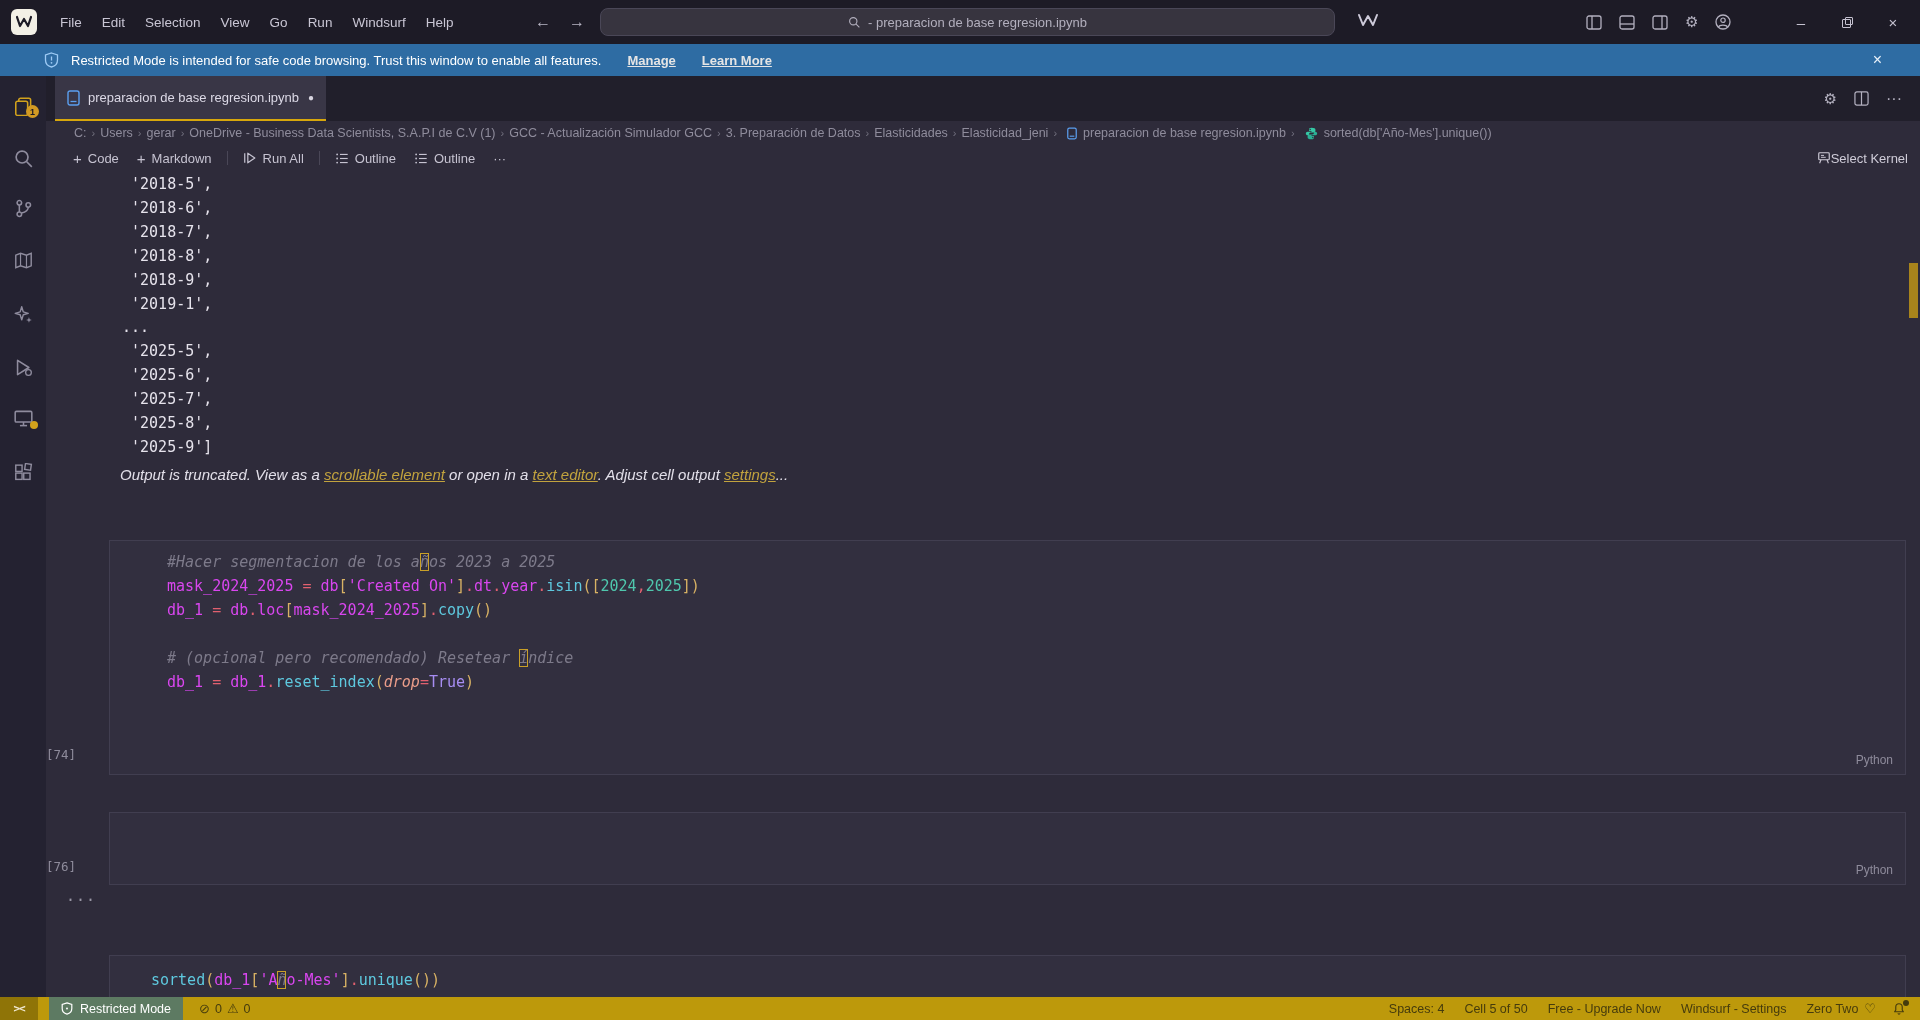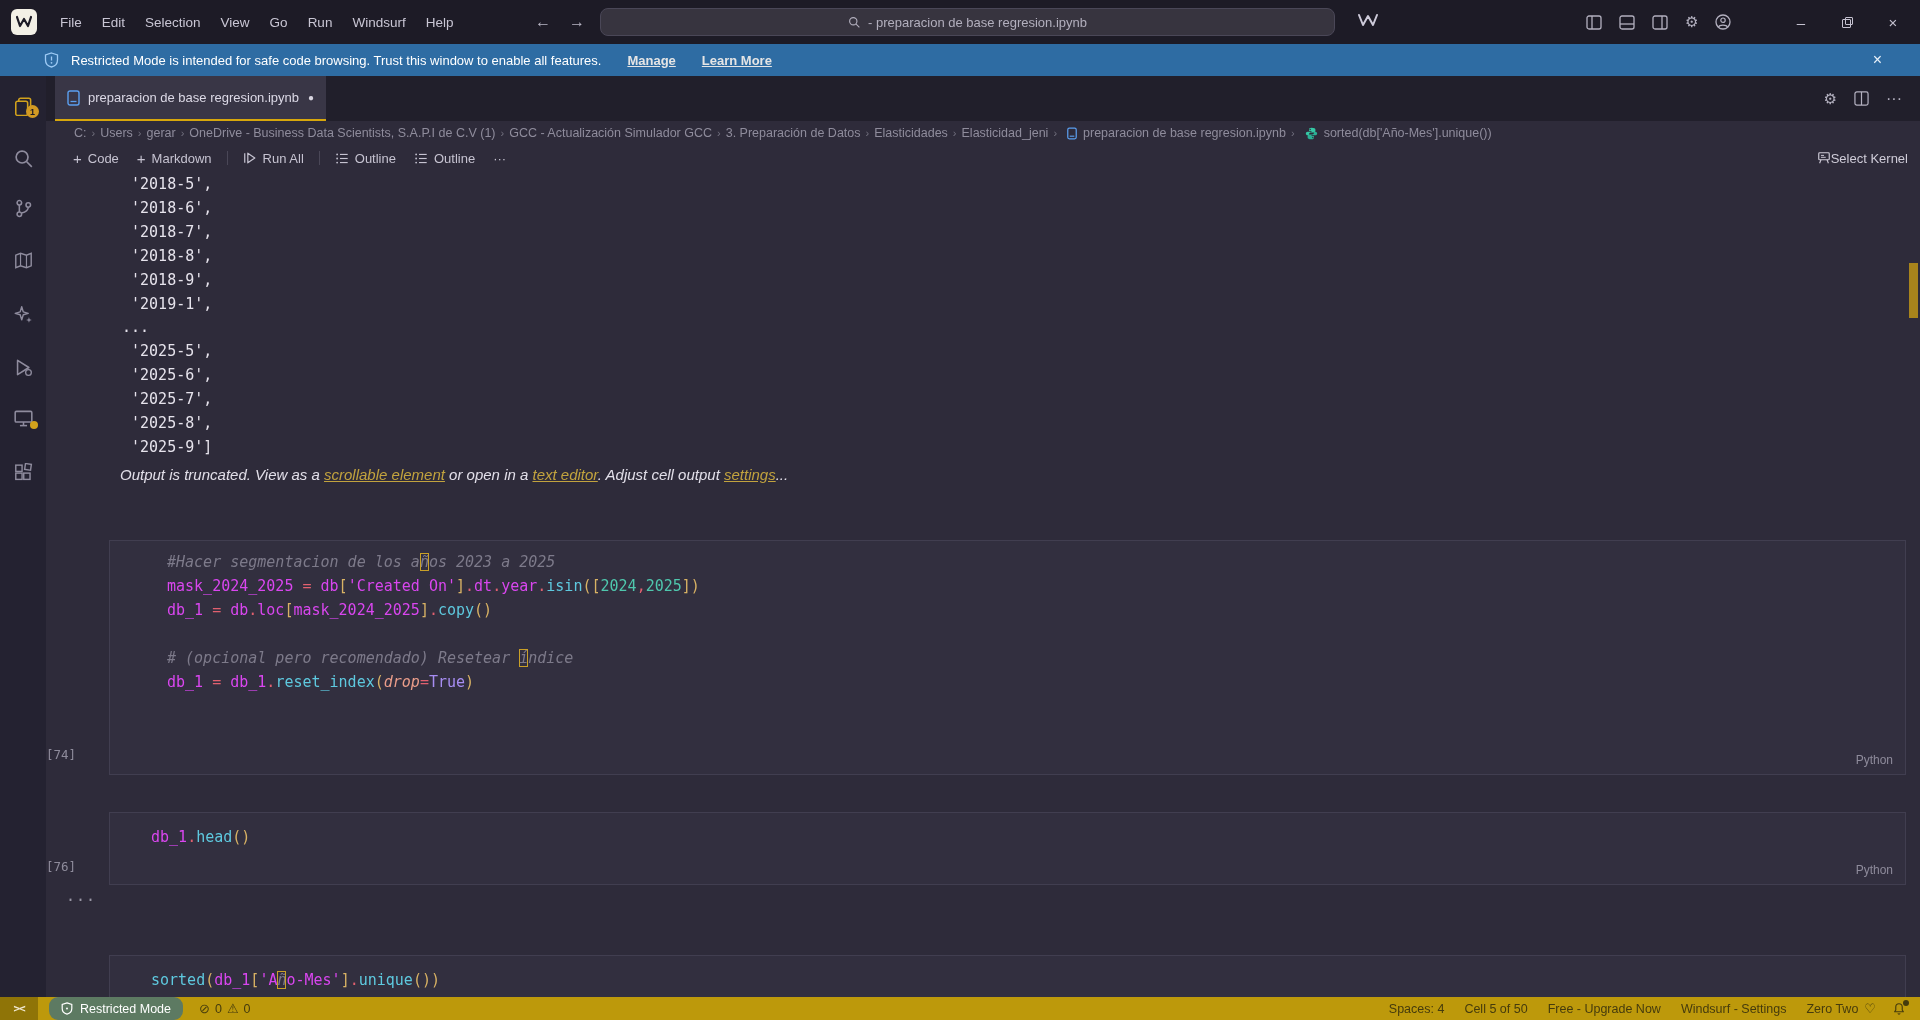--- a/index.html
+++ b/index.html
@@ -104,21 +104,21 @@
   .code .tok-hl { }
 
   .scroll-thumb { position:absolute; right:2px; top:187px; width:9px; height:55px; background:#a8841c; }
 
   
   .statusbar { position:absolute; left:0; bottom:0; width:1920px; height:23px; background:#bd990b;
     display:flex; align-items:center; font-size:12.5px; color:#453b0d; }
   .sb-remote { width:38px; height:23px; background:#8f7407; color:#f1e9d2; display:flex; align-items:center;
     justify-content:center; font-size:11px; font-weight:bold; letter-spacing:-1px; font-family:"DejaVu Sans Mono",monospace; }
   .sb-restricted { margin-left:11px; height:23px; background:#5d7a62; color:#ffffff; display:flex;
-    align-items:center; gap:7px; padding:0 12px; font-size:12.5px;border-radius:9px; }
+    align-items:center; gap:7px; padding:0 12px; font-size:12.5px; }
   .sb-problems { margin-left:16px; display:flex; align-items:center; gap:5px; }
   .sb-problems .glyph { font-size:13px; }
   .sb-right { margin-left:auto; display:flex; align-items:center; }
   .sb-item { margin:0 10px; cursor:default; white-space:nowrap; }
   .sb-heart { margin:0 10px 0 -4px; font-size:13px; }
   .sb-bell { position:relative; margin:0 14px 0 6px; }
   .sb-bell .dot { position:absolute; right:-3px; top:-2px; width:6px; height:6px; border-radius:50%; background:#453b0d; }
 </style>
 </head>
 <body>
@@ -388,21 +388,20 @@
       <span>Output is truncated. View as a </span><a class="link">scrollable element</a><span> or open in a </span><a class="link">text editor</a><span>. Adjust cell output </span><a class="link">settings</a><span>...</span>
     </div>
 
     <div class="nb-cell cell-1">
       <div class="code"><div class="code-line"><span class="tok-cm">#Hacer segmentacion de los a</span><span class="tok-hl">ñ</span><span class="tok-cm">os 2023 a 2025</span></div><div class="code-line"><span class="tok-w">mask_2024_2025 </span><span class="tok-p">=</span><span class="tok-w"> db</span><span class="tok-y">[</span><span class="tok-w">'Created On'</span><span class="tok-y">]</span><span class="tok-p">.</span><span class="tok-w">dt</span><span class="tok-p">.</span><span class="tok-w">year</span><span class="tok-p">.</span><span class="tok-c">isin</span><span class="tok-y">([</span><span class="tok-n">2024</span><span class="tok-p">,</span><span class="tok-n">2025</span><span class="tok-y">])</span></div><div class="code-line"><span class="tok-w">db_1 </span><span class="tok-p">=</span><span class="tok-w"> db</span><span class="tok-p">.</span><span class="tok-w">loc</span><span class="tok-y">[</span><span class="tok-w">mask_2024_2025</span><span class="tok-y">]</span><span class="tok-p">.</span><span class="tok-c">copy</span><span class="tok-y">()</span></div><div class="code-line">&nbsp;</div><div class="code-line"><span class="tok-cm"># (opcional pero recomendado) Resetear </span><span class="tok-hl">í</span><span class="tok-cm">ndice</span></div><div class="code-line"><span class="tok-w">db_1 </span><span class="tok-p">=</span><span class="tok-w"> db_1</span><span class="tok-p">.</span><span class="tok-c">reset_index</span><span class="tok-y">(</span><span class="tok-pa">drop</span><span class="tok-p">=</span><span class="tok-kw">True</span><span class="tok-y">)</span></div></div>
       <span class="lang-label">Python</span>
     </div>
     <div class="exec-label exec-1">[74]</div>
 
     <div class="nb-cell cell-2">
-      <div class="code"><div class="code-line"><span class="tok-w">db_1</span><span class="tok-p">.</span><span class="tok-c">head</span><span class="tok-y">()</span></div></div>
       <span class="lang-label">Python</span>
     </div>
     <div class="exec-label exec-2">[76]</div>
 
     <div class="collapsed-dots">...</div>
 
     <div class="nb-cell cell-3">
       <div class="code"><div class="code-line"><span class="tok-c">sorted</span><span class="tok-y">(</span><span class="tok-w">db_1</span><span class="tok-y">[</span><span class="tok-w">'A</span><span class="tok-hl">ñ</span><span class="tok-w">o-Mes'</span><span class="tok-y">]</span><span class="tok-p">.</span><span class="tok-c">unique</span><span class="tok-y">())</span></div></div>
     </div>
 

